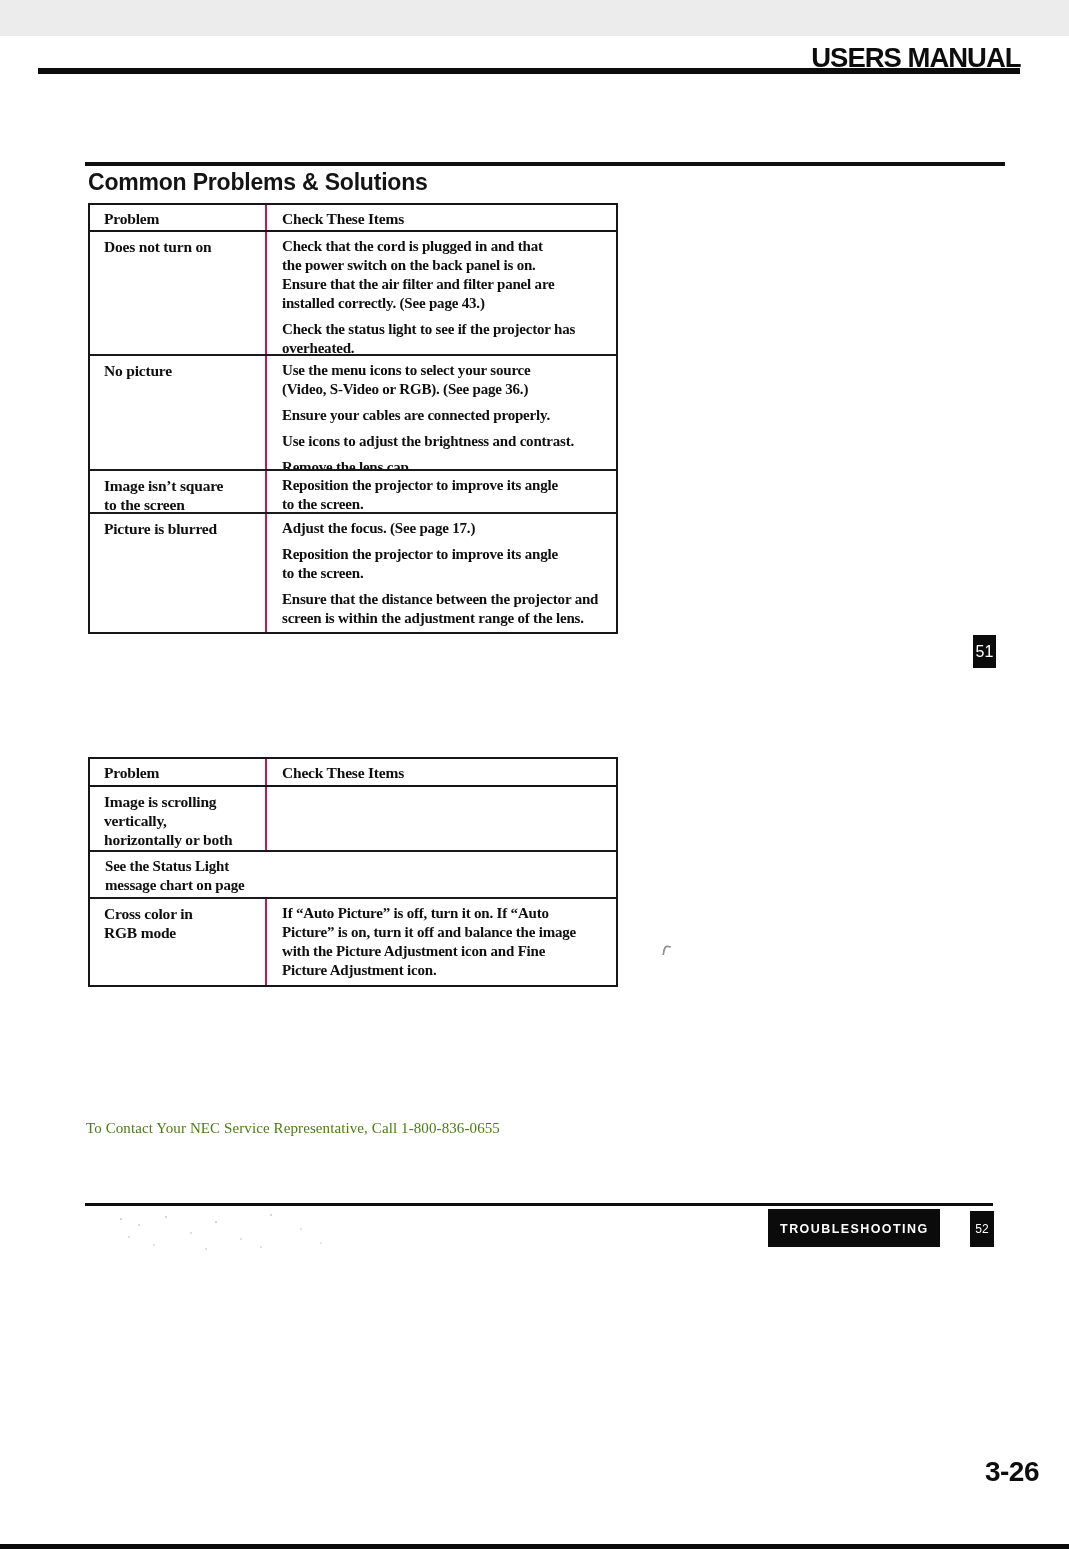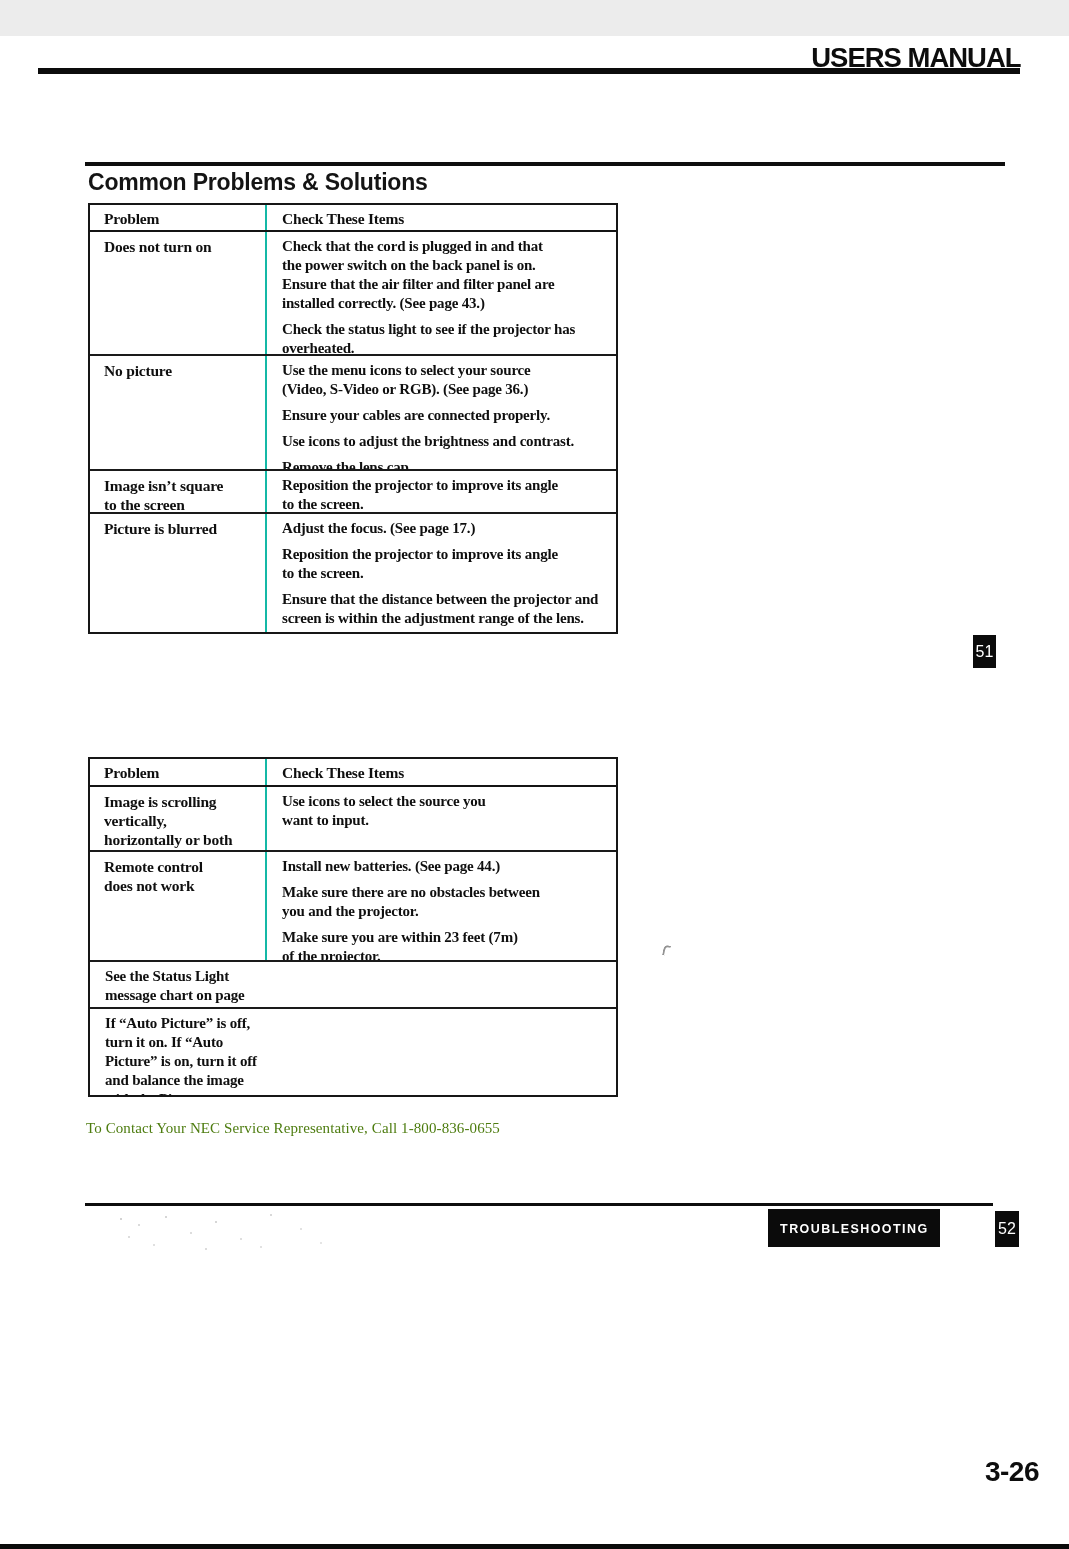--- a/index.html
+++ b/index.html
@@ -39,21 +39,21 @@
   .t2{top:757px;}
   .trow,.thead{
     display:grid;grid-template-columns:177px 1fr;
     box-sizing:border-box;
     border-bottom:2px solid #1a1a1a;
     overflow:hidden;
   }
   .thead{border-bottom:2.5px solid #141414;}
   .ptable > div:last-child{border-bottom:none;font-family:Liberation Serif, serif;}
   .cell{box-sizing:border-box;overflow:hidden;}
-  .cell.problem{border-right:2px solid #14b8a6;padding:5px 8px 0 14px;}
+  .cell.problem{border-right:2px solid #be185d;padding:5px 8px 0 14px;}
   .cell.items{padding:5px 6px 0 15px;}
   .thead .cell{padding-top:4px;padding-bottom:2px;}
   .hlabel,.plabel{
     font-weight:700;font-size:15.5px;line-height:19px;
     letter-spacing:-0.2px;white-space:pre-line;color:#0f0f0f;
   }
   .cell-p{
     margin:0 0 7px 0;
     font-weight:700;font-size:15px;line-height:19px;
     letter-spacing:-0.2px;white-space:pre-line;color:#0f0f0f;
@@ -69,21 +69,21 @@
   .t2 .trow.r1{height:110px;}
   .t2 .trow.r2{height:47px;}
   .t2 .trow.r3{height:86px;}
   
   .badge{
     position:absolute;background:#0b0b0b;color:#fff;
     font-family:"Liberation Sans", sans-serif;font-weight:400;
     display:flex;align-items:center;justify-content:center;
   }
   .badge-51{left:973px;top:635px;width:23px;height:33px;font-size:16px;}
-  .badge-52{left:970px;top:1211px;width:24px;height:36px;font-size:16px;margin-left:25px;}
+  .badge-52{left:970px;top:1211px;width:24px;height:36px;font-size:12px;}
   
   .contact-line{
     position:absolute;left:86px;top:1120px;
     font-size:15px;letter-spacing:0.1px;color:#4d7c0f;
   }
   
   .footer-rule{position:absolute;left:85px;top:1203px;width:908px;height:3px;background:#0d0d0d;}
   .footer-box{
     position:absolute;left:768px;top:1209px;width:172px;height:38px;
     background:#0b0b0b;color:#fff;
@@ -196,44 +196,31 @@
       <div class="cell items">
         <span class="hlabel">Check These Items</span>
       </div>
     </div>
     <div class="trow r0">
       <div class="cell problem">
         <span class="plabel">Image is scrolling
 vertically,
 horizontally or both</span>
       </div>
-      <div class="cell items">
-        <p class="cell-p">Use icons to select the source you
-want to input.</p>
-      </div>
-    </div>
-    <div class="trow r1">
-      <div class="cell problem">
-        <span class="plabel">Remote control
-does not work</span>
-      </div>
-      <div class="cell items">
-        <p class="cell-p">Install new batteries. (See page 44.)</p>
-        <p class="cell-p">Make sure there are no obstacles between
-you and the projector.</p>
-        <p class="cell-p">Make sure you are within 23 feet (7m)
-of the projector.</p>
-      </div>
     </div>
     <div class="trow r2">
       <div class="cell items">
         <p class="cell-p">See the Status Light message chart on page 49.</p>
       </div>
     </div>
     <div class="trow r3">
+      <div class="cell problem">
+        <span class="plabel">Cross color in
+RGB mode</span>
+      </div>
       <div class="cell items">
         <p class="cell-p">If “Auto Picture” is off, turn it on. If “Auto
 Picture” is on, turn it off and balance the image
 with the Picture Adjustment icon and Fine
 Picture Adjustment icon.</p>
       </div>
     </div>
   </div>
 
   <div class="artifact"></div>

